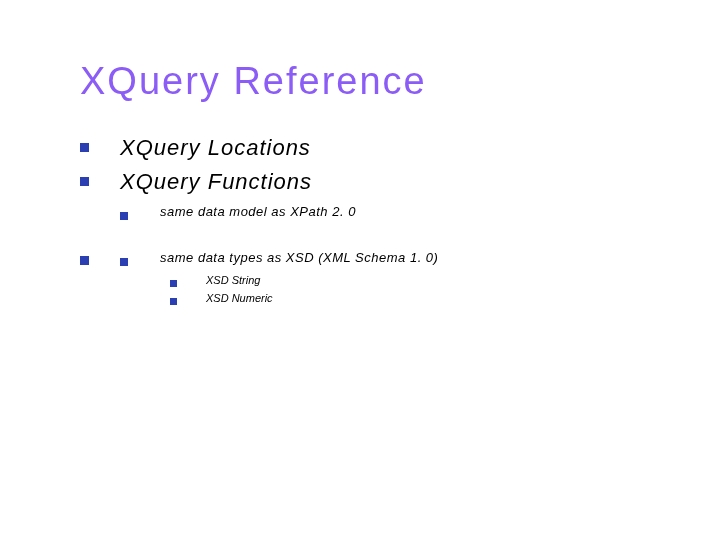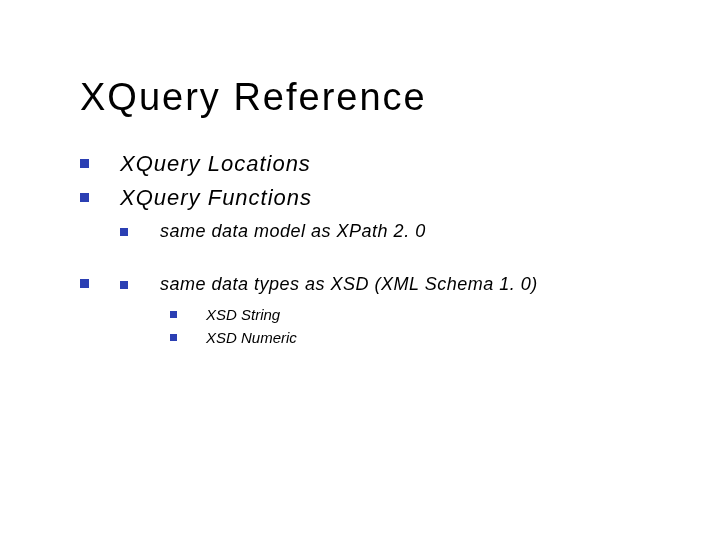--- a/index.html
+++ b/index.html
@@ -16,50 +16,50 @@
     position: relative;
     width: 720px;
     height: 540px;
     box-sizing: border-box;
     padding: 60px 60px 40px 80px;
   }
   .title {
     font-size: 38px;
     font-weight: 400;
     letter-spacing: 2px;
-    color: #000000;
-    margin: 16px 0 30px 0;
+    color: #8b5cf6;
+    margin: 0 0 30px 0;
   }
   ul {
     list-style: none;
     margin: 0;
     padding: 0;
   }
   li {
     position: relative;
     font-style: italic;
   }
   .lvl1 {
     font-size: 22px;
     font-weight: 400;
     letter-spacing: 1px;
     padding-left: 40px;
     margin: 4px 0;
     line-height: 1.35;
   }
   .lvl2 {
-    font-size: 18px;
+    font-size: 13px;
     font-weight: 400;
     letter-spacing: 0.5px;
     padding-left: 40px;
     margin: 6px 0 6px 40px;
     line-height: 1.5;
   }
   .lvl3 {
-    font-size: 15px;
+    font-size: 11px;
     font-weight: 400;
     padding-left: 36px;
     margin: 2px 0 2px 90px;
     line-height: 1.4;
   }
   .bullet-sq {
     position: absolute;
     left: 0;
     background: #2b3fb3;
   }

